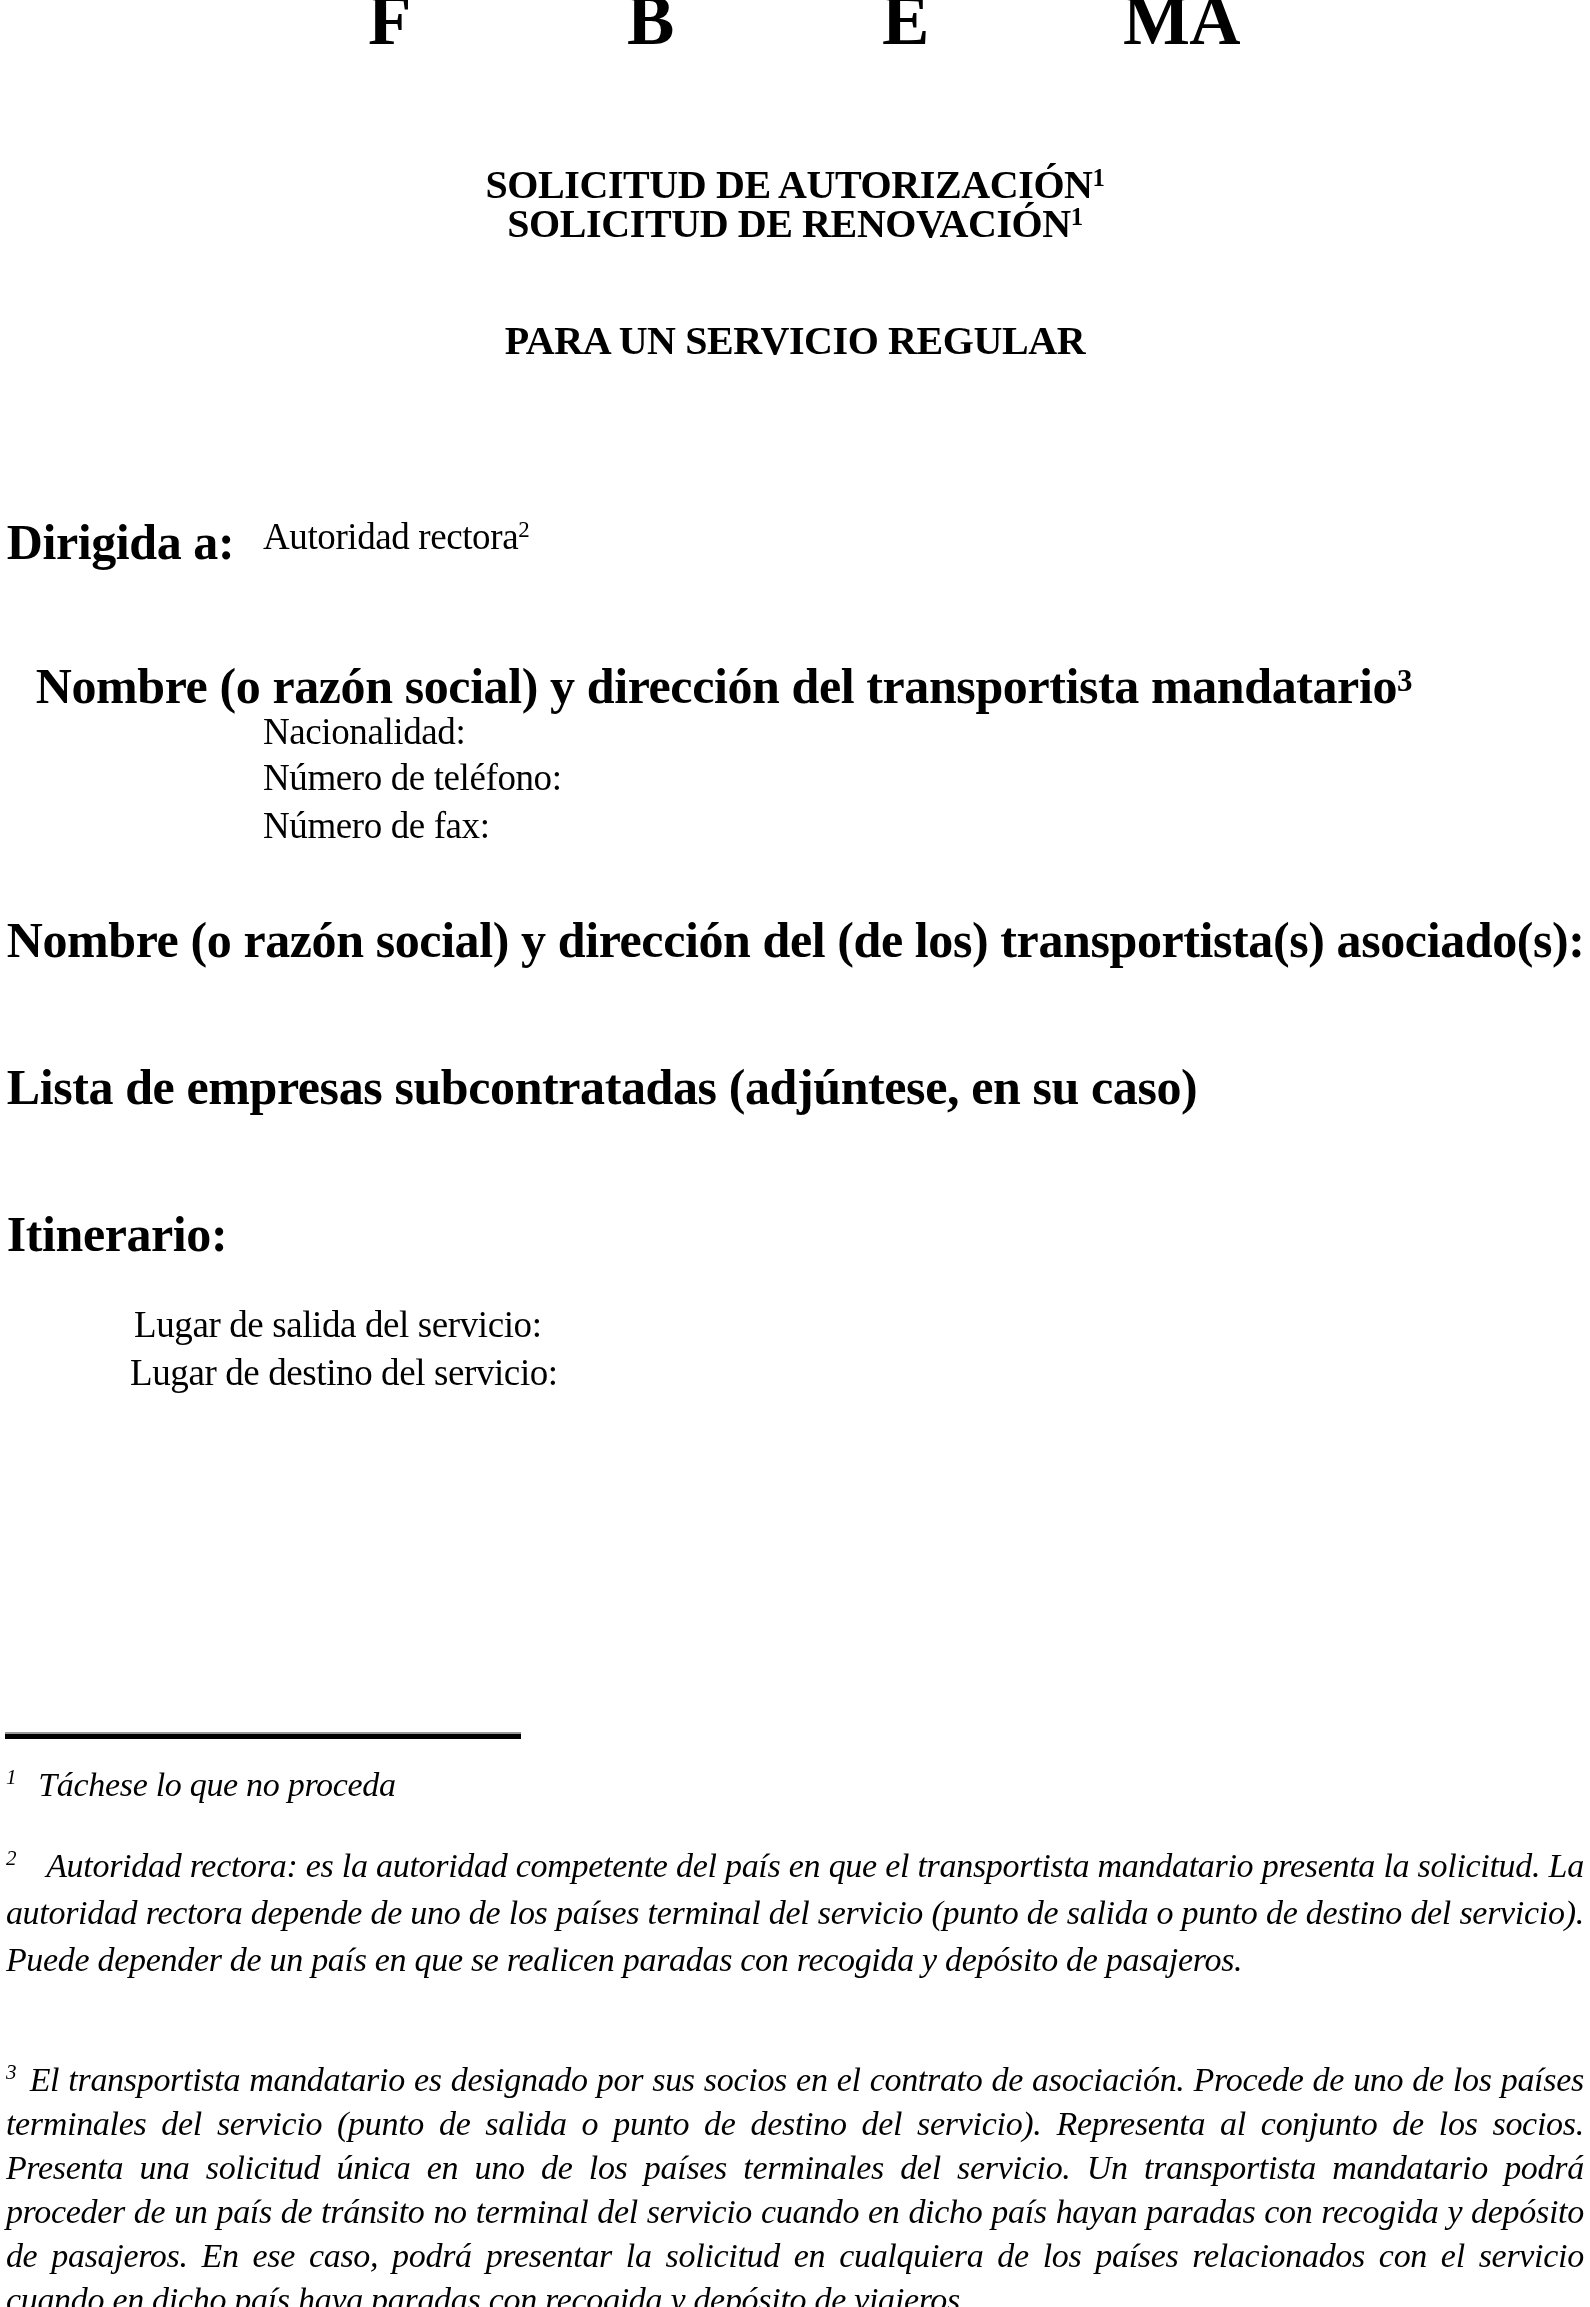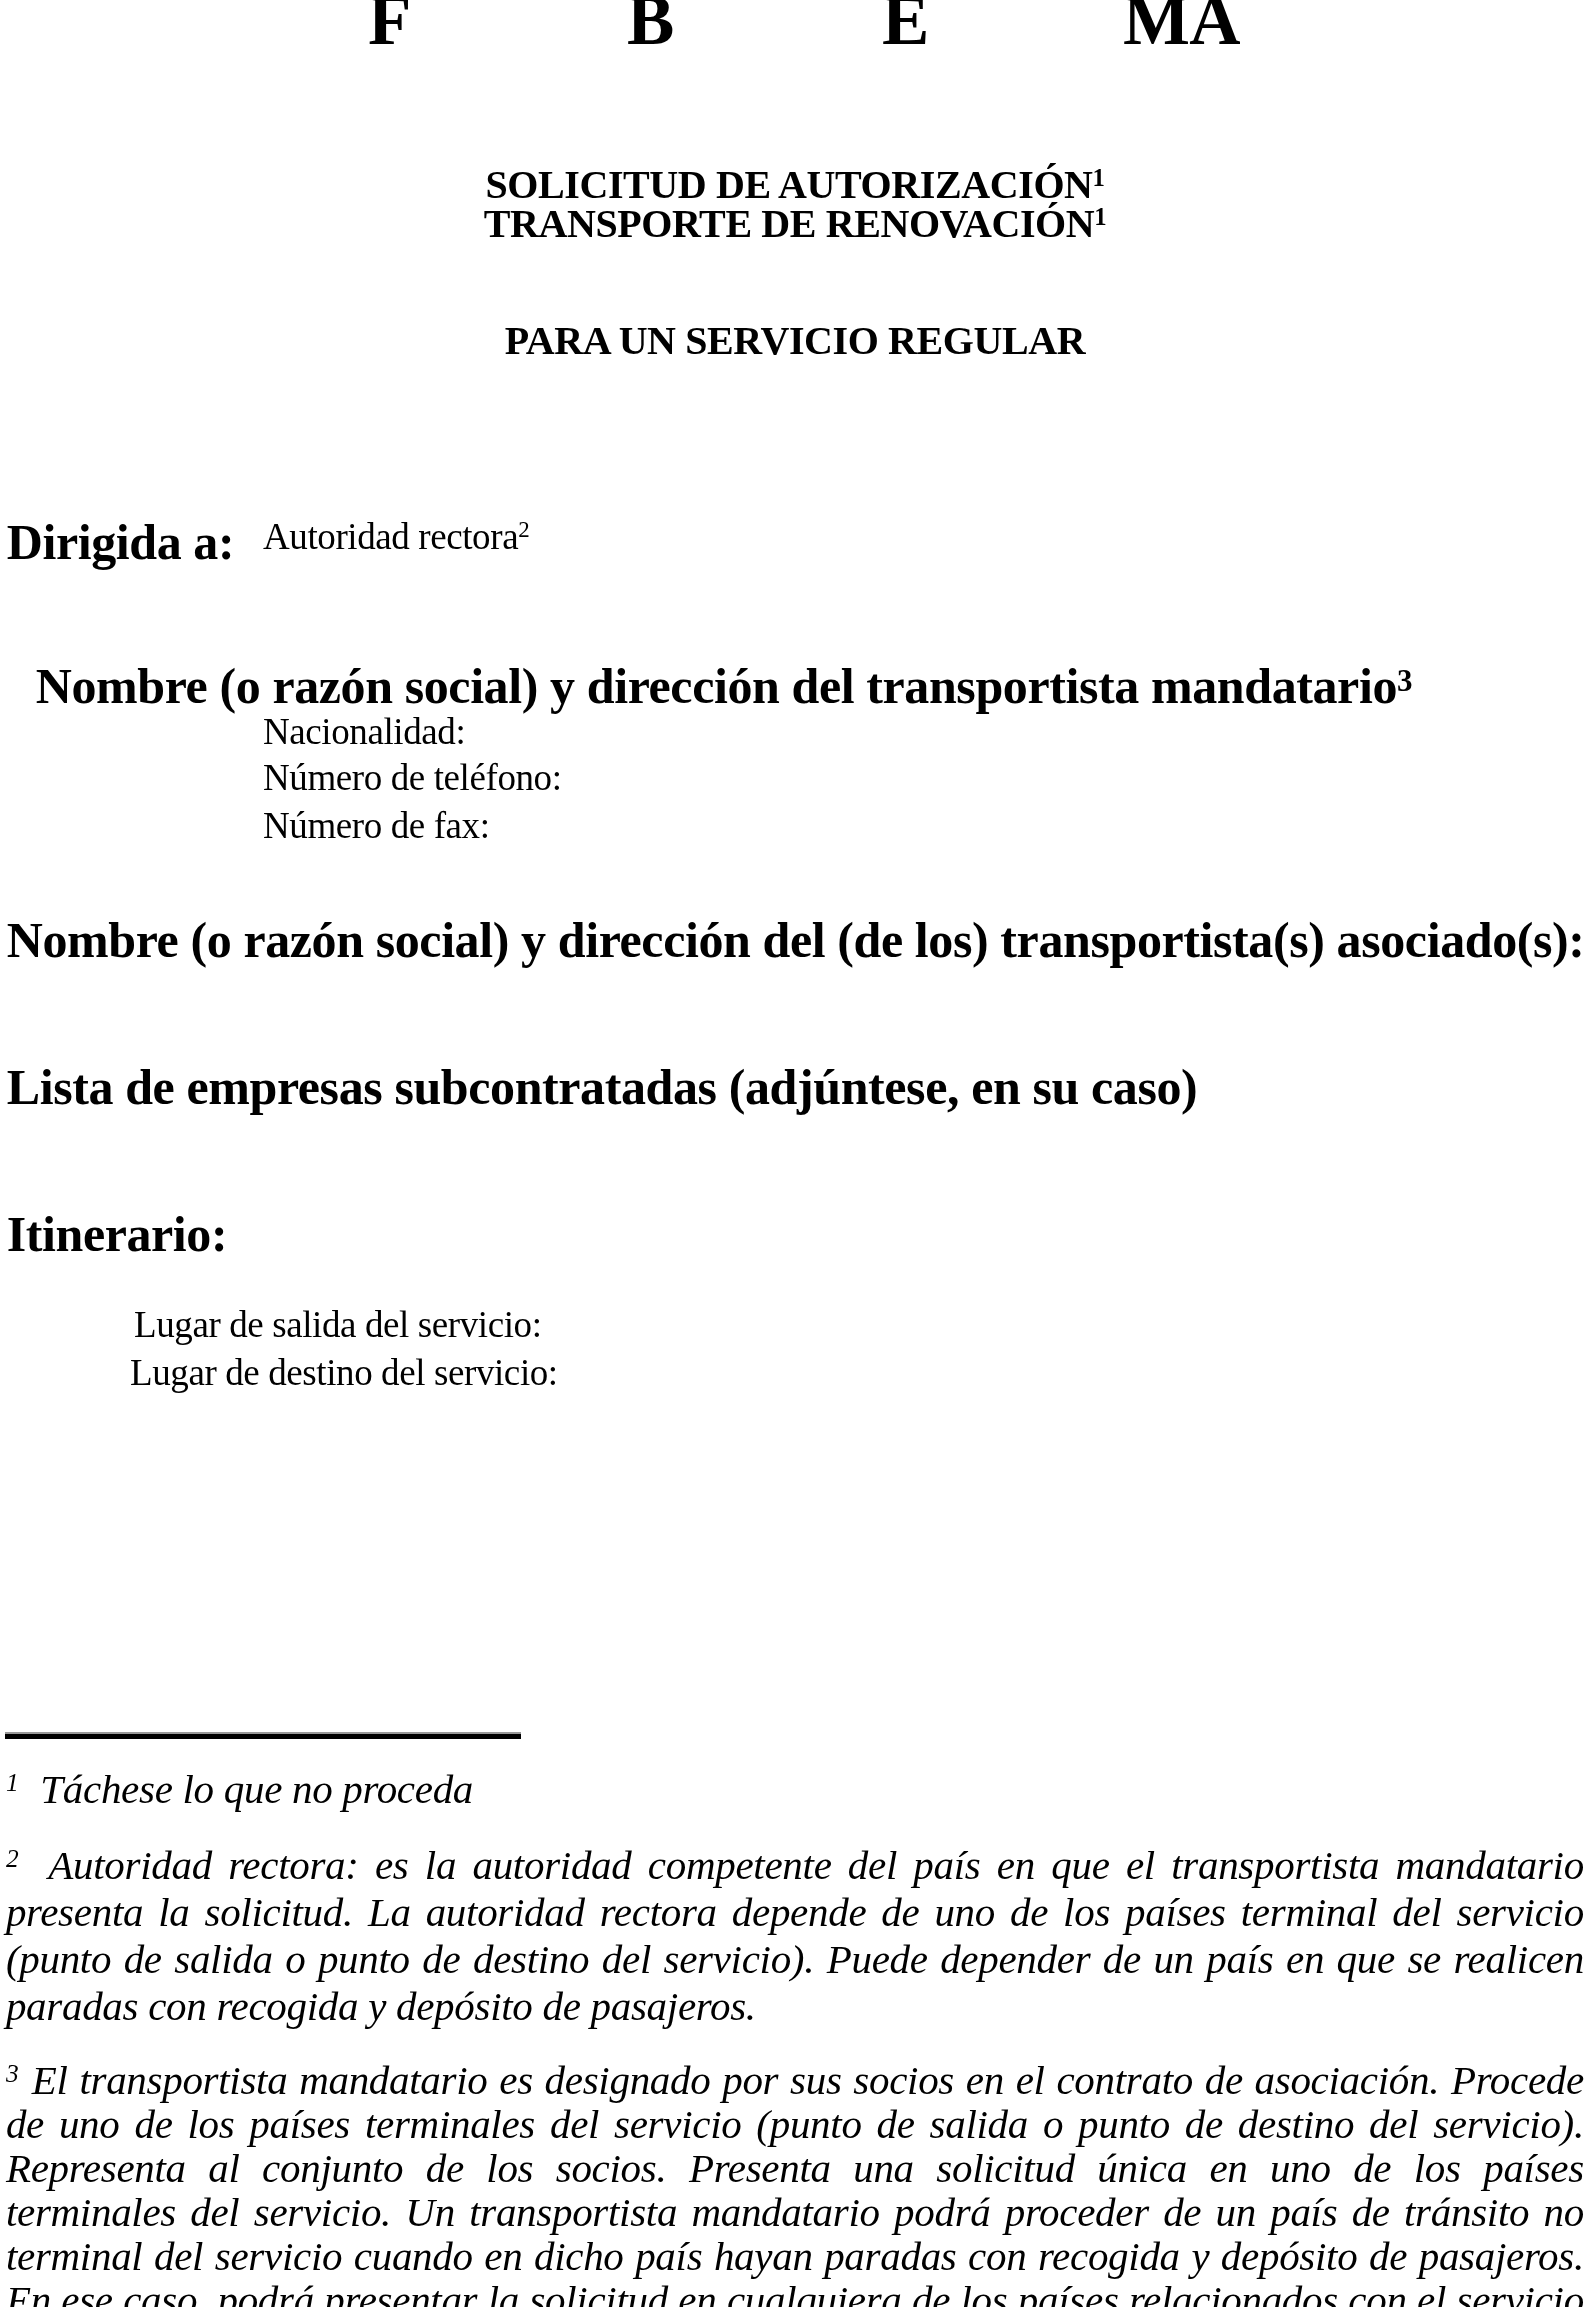--- a/index.html
+++ b/index.html
@@ -39,21 +39,21 @@
     top: 1732px;
     width: 516px;
     height: 6.7px;
     background: linear-gradient(#999999 0 1.7px, #ffffff 1.7px 2.5px, #000000 2.5px 6.7px);
   }
   .footnote {
     position: absolute;
     left: 5.9px;
     width: 1578px;
     font-style: italic;
-    font-size: 41px;
+    font-size: 34px;
     letter-spacing: -0.3px;
   }
   .footnote.justified {
     text-align: justify;
     white-space: normal;
   }
   .fn-sup {
     font-style: italic;
     margin-right: 22px;
   }
@@ -70,21 +70,21 @@
 
   <span class="abs hletter" style="left:368px; top:-15px;">F</span>
   <span class="abs hletter" style="left:627px; top:-15px;">B</span>
   <span class="abs hletter" style="left:882px; top:-15px;">E</span>
   <span class="abs hletter" style="left:1123px; top:-15px;">MA</span>
 
   <div class="abs center title b" style="top:163px;">
     <span>SOLICITUD DE AUTORIZACIÓN</span><sup>1</sup>
   </div>
   <div class="abs center title b" style="top:202px;">
-    <span>TRANSPORTE DE RENOVACIÓN</span><sup>1</sup>
+    <span>SOLICITUD DE RENOVACIÓN</span><sup>1</sup>
   </div>
 
   <div class="abs center title b" style="top:319px;">PARA UN SERVICIO REGULAR</div>
 
   <div class="abs heading b" style="left:6.7px; top:515px;">Dirigida a:</div>
   <div class="abs body-text" style="left:263px; top:517px;">
     <span>Autoridad rectora</span><sup>2</sup>
   </div>
 
   <div class="abs heading b" style="left:6.7px; top:659px;margin-left:29px;">

